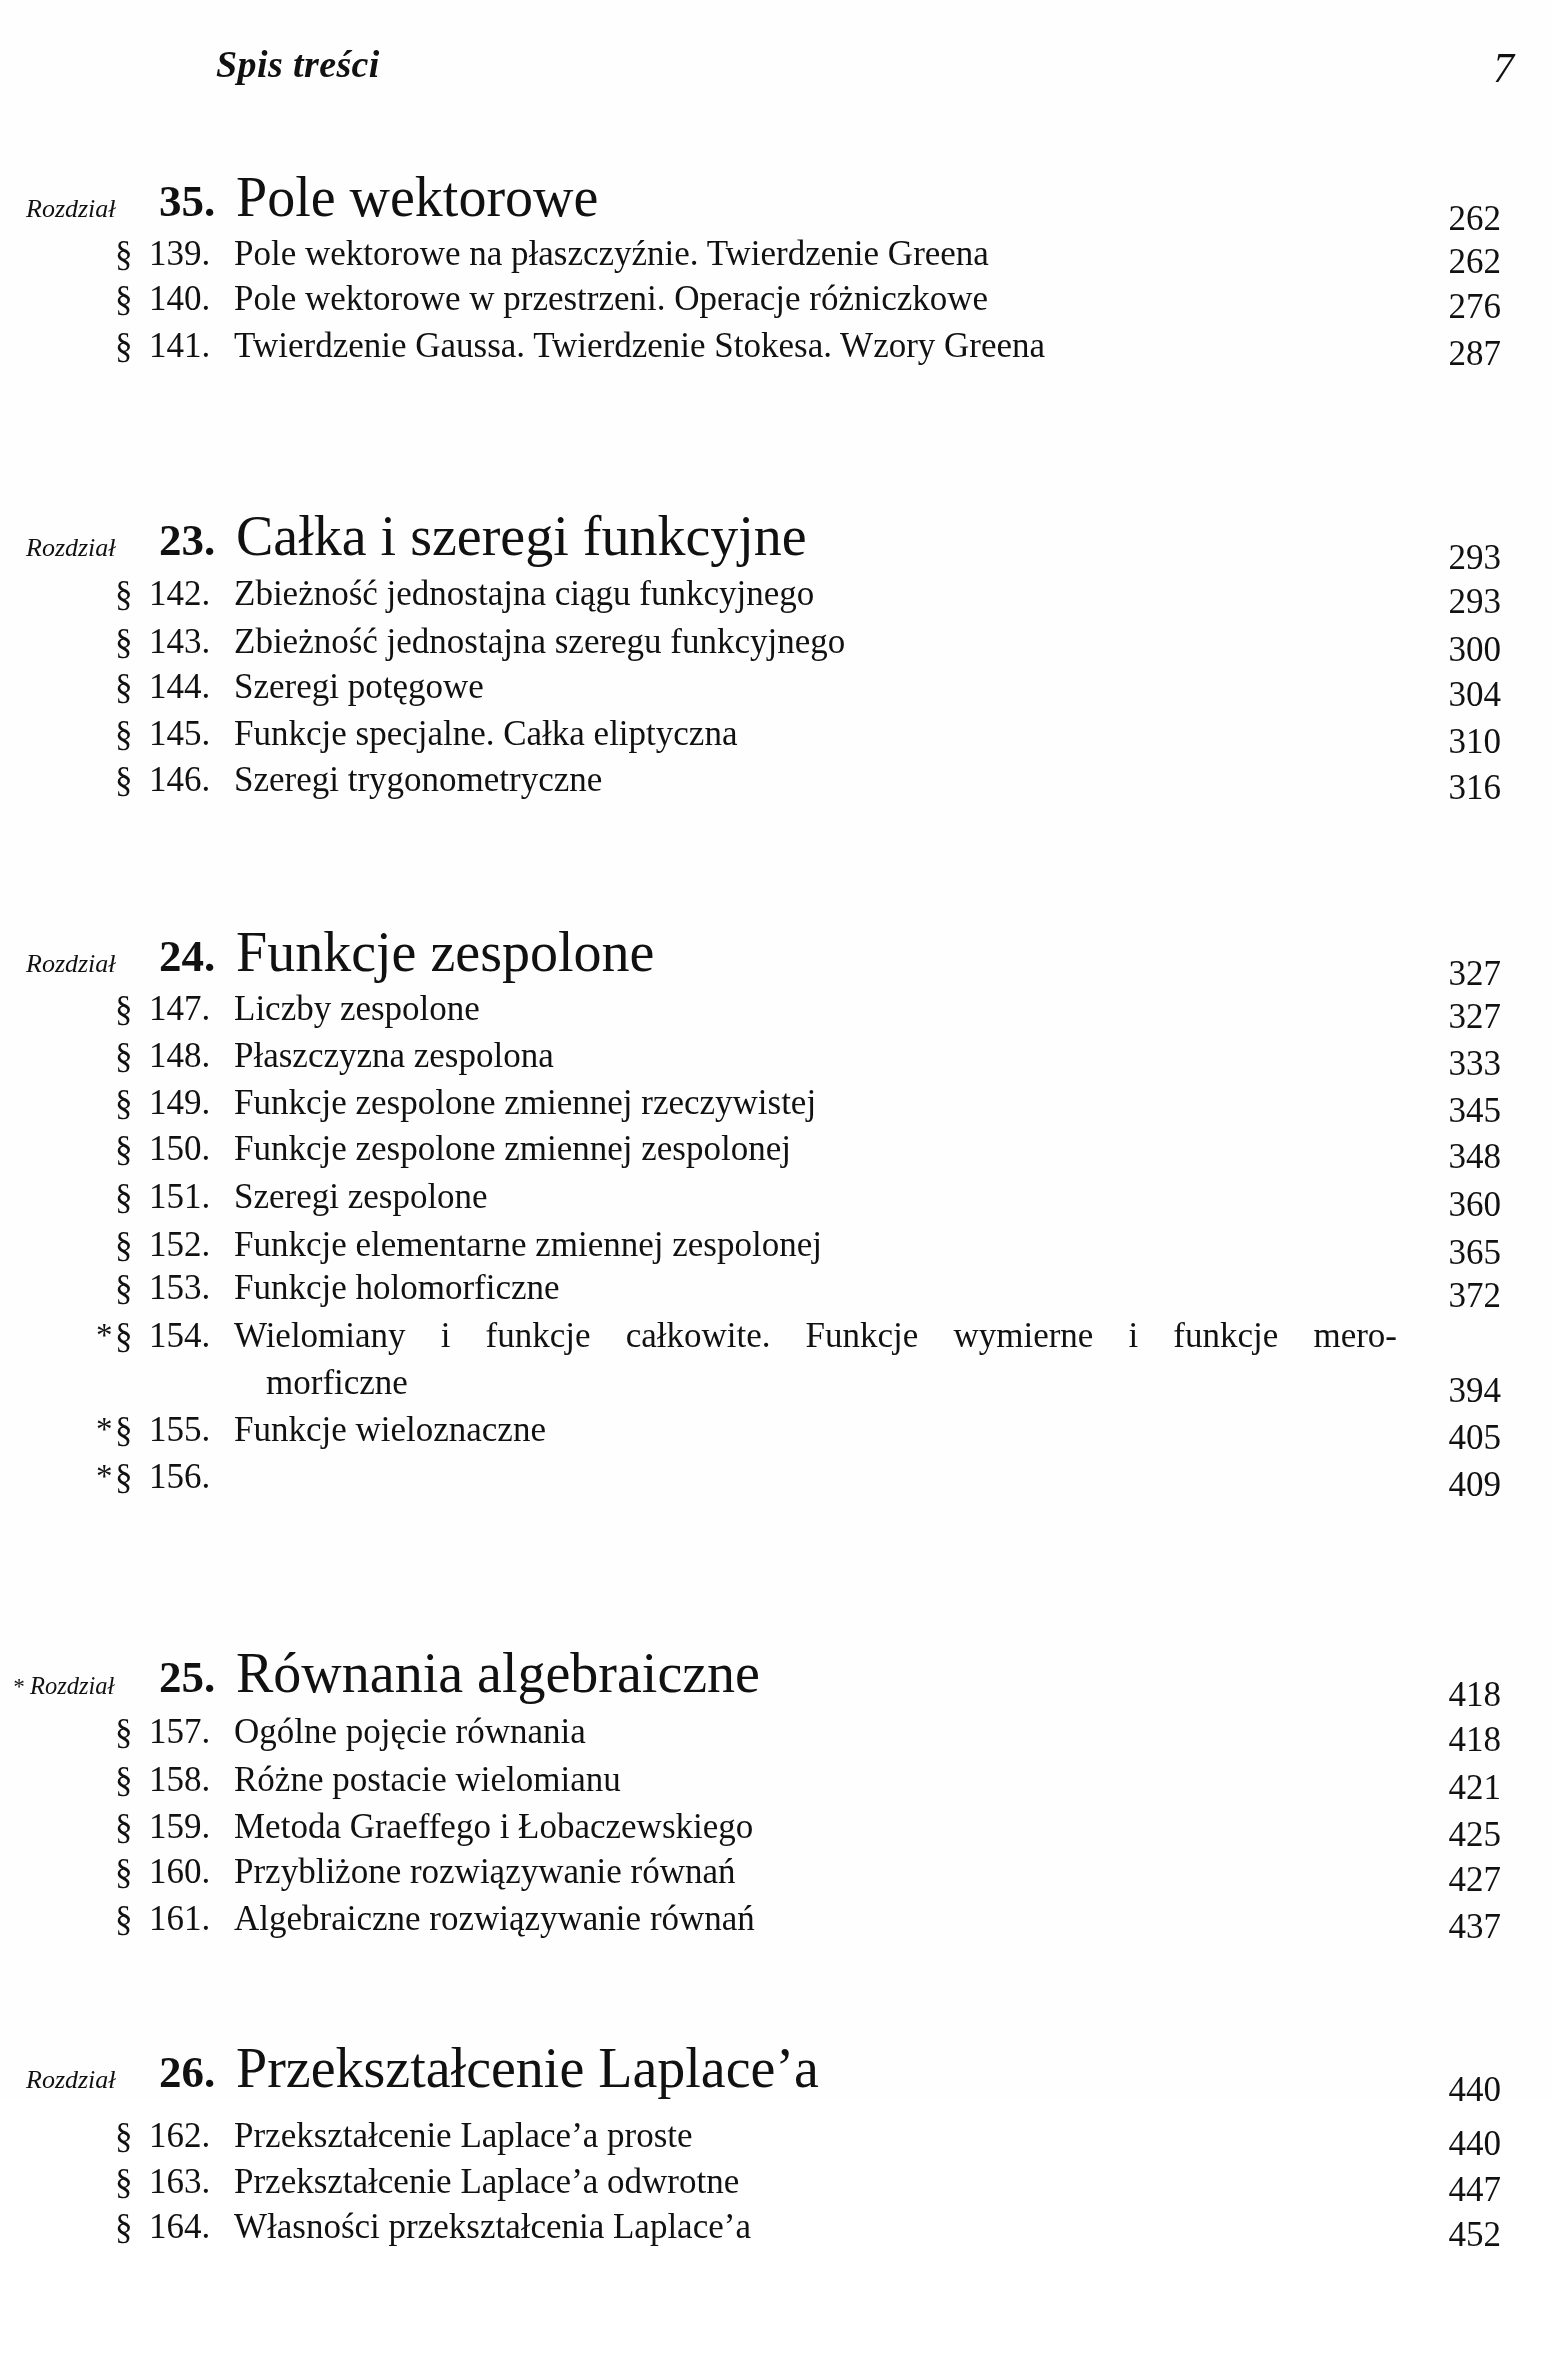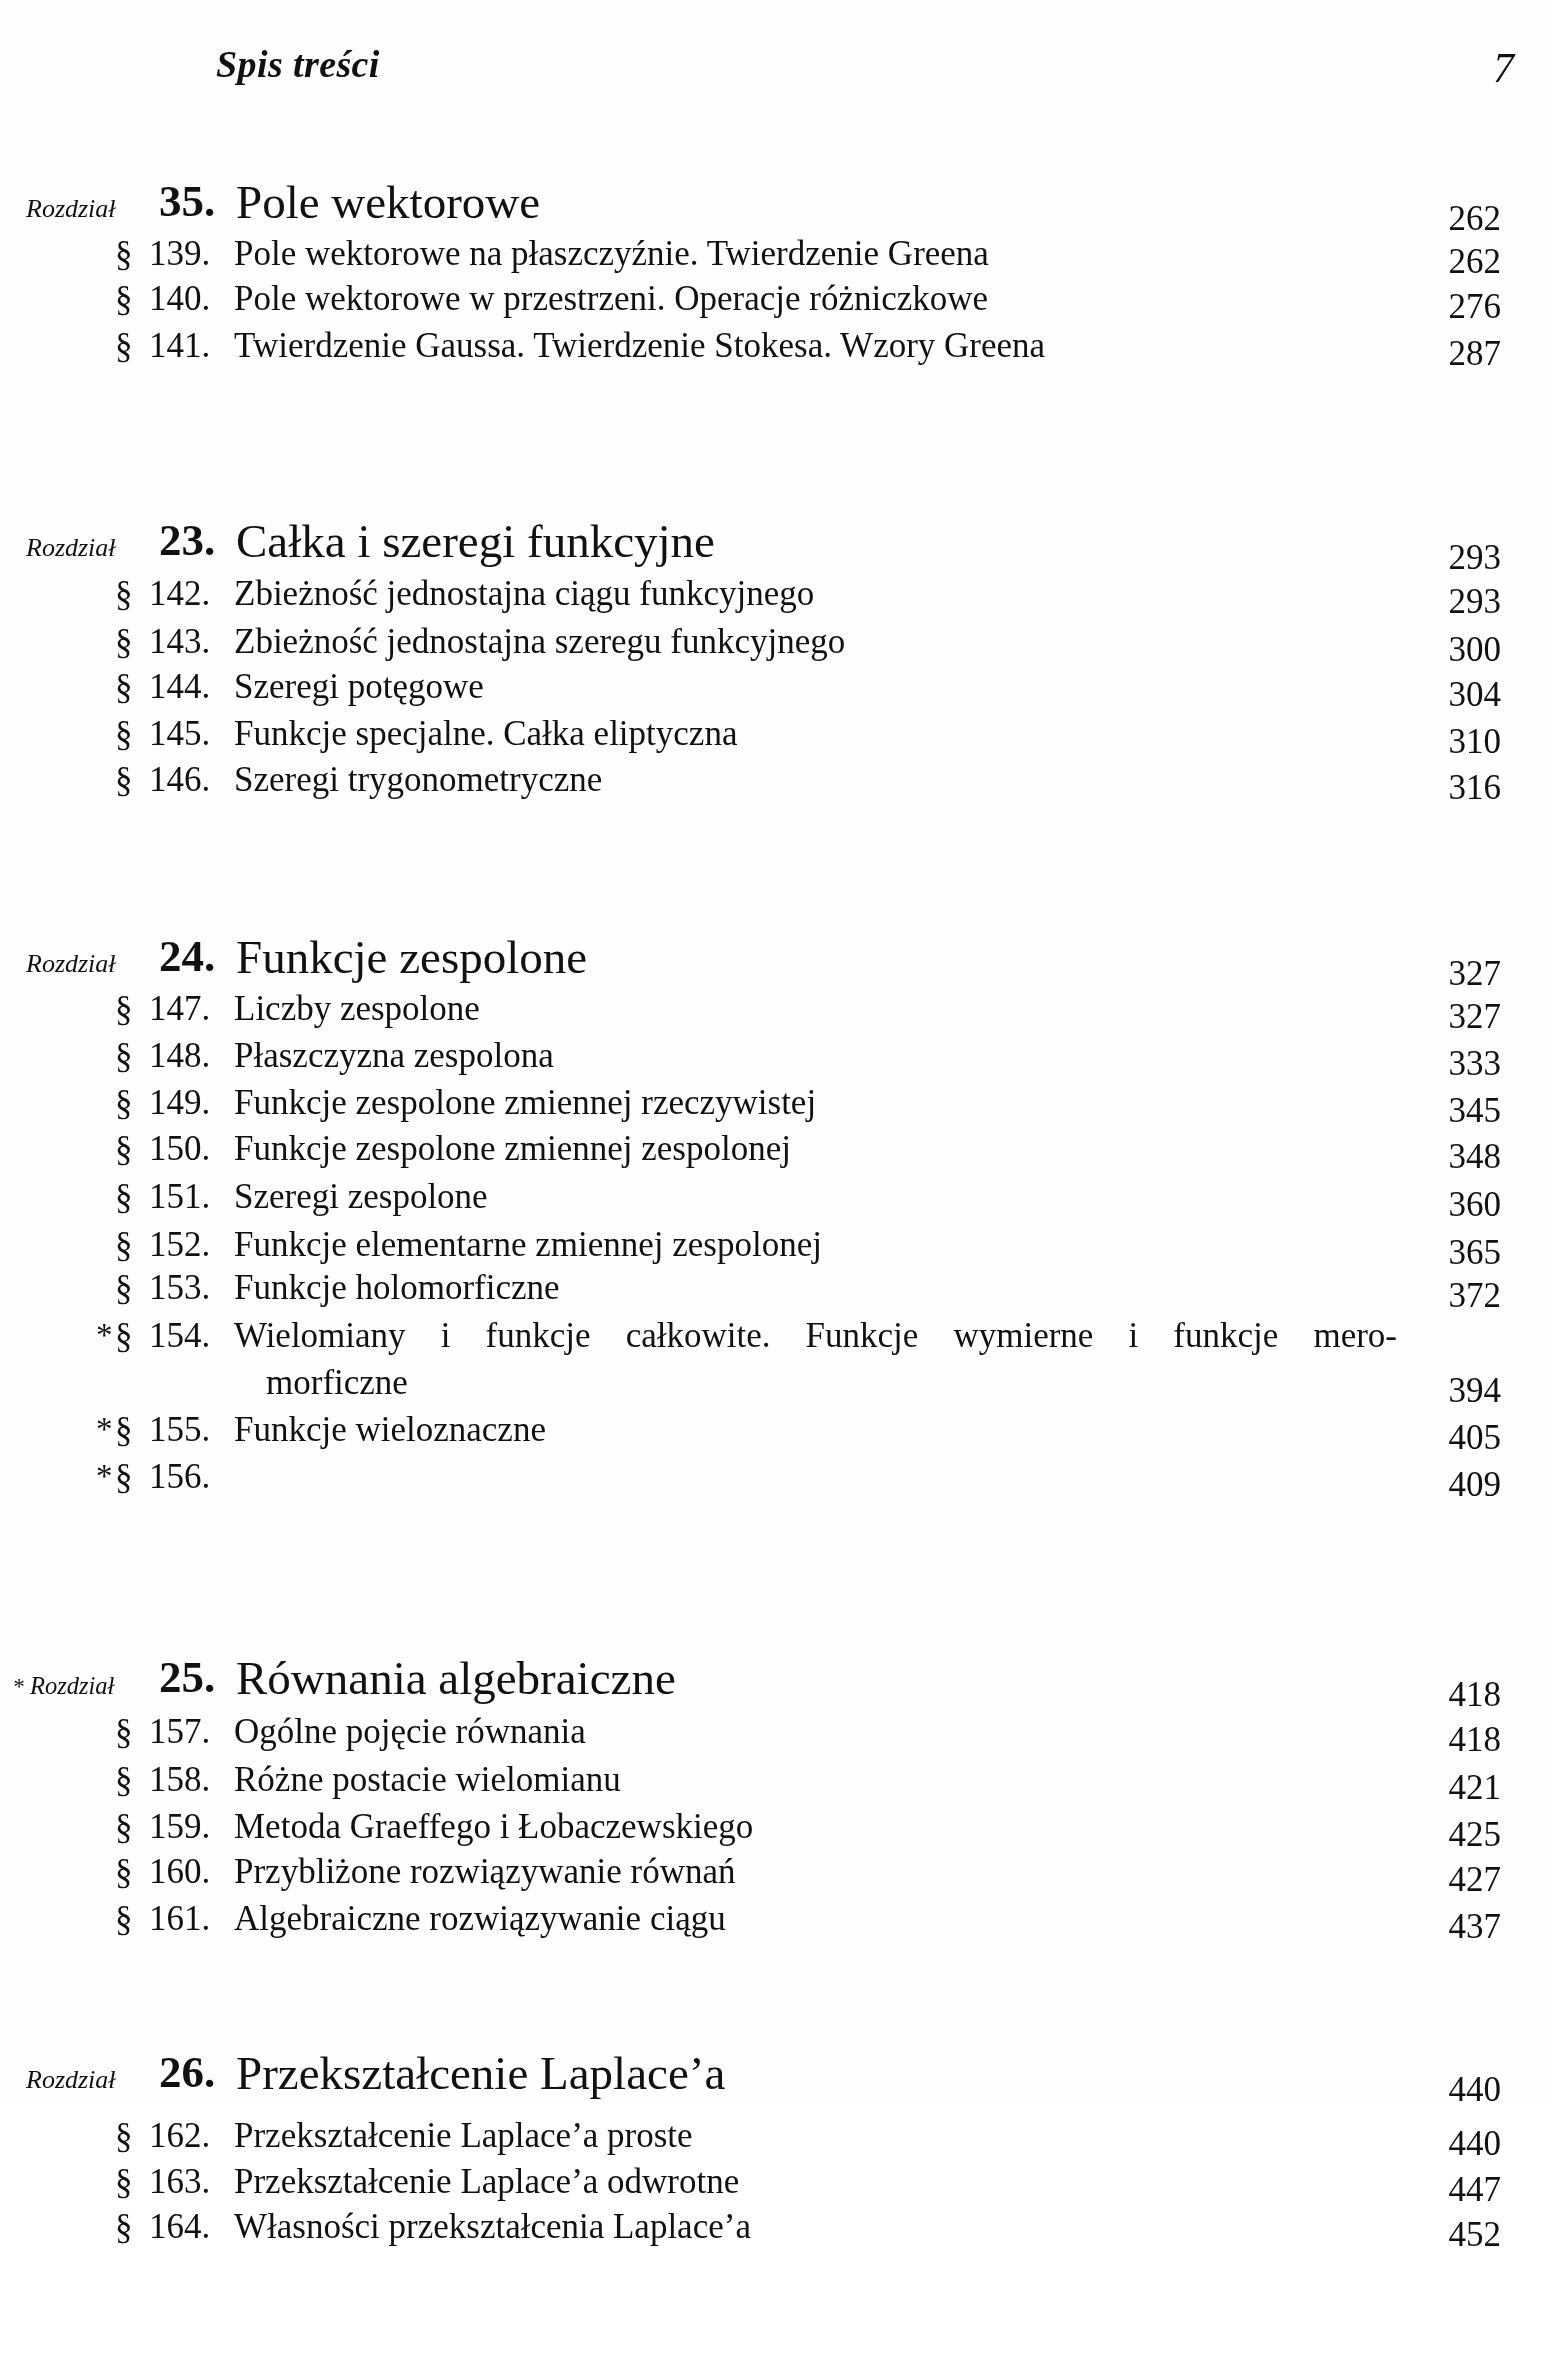--- a/index.html
+++ b/index.html
@@ -7,21 +7,21 @@
          font-family: "Liberation Serif", "DejaVu Serif", serif; color: #111; }
   .page { position: absolute; left: 0; top: 0; width: 1552px; height: 2099px; background: #fefefe; }
   .running-head { position: absolute; left: 216px; top: 42px; font-size: 38px; font-weight: bold; font-style: italic; letter-spacing: 0.4px; }
   .folio { position: absolute; right: 38px; top: 44px; font-size: 42px; font-style: italic; }
 
   .chapter { position: absolute; left: 0; width: 1552px; height: 61px; margin-top: 28px; }
   .ch-star { position: absolute; left: 12.2px; bottom: 10.5px; font-size: 23px; font-style: italic; }
   .ch-label { position: absolute; left: 26px; bottom: 10.5px; font-size: 26px; font-style: italic; }
   .ch-label.starred { left: 21px; font-size: 24.5px; }
   .ch-num { position: absolute; left: 159px; bottom: 7px; font-size: 45px; font-weight: bold; }
-  .ch-title { position: absolute; left: 236px; bottom: 5.2px; font-size: 47px; white-space: nowrap; }
+  .ch-title { position: absolute; left: 236px; bottom: 5.2px; font-size: 56px; white-space: nowrap; }
   .ch-page { position: absolute; right: 51px; bottom: -5.2px; font-size: 35px; }
 
   .section { position: absolute; left: 0; width: 1552px; height: 44px; }
   .sec-star { position: absolute; left: 96px; bottom: 5.2px; font-size: 33px; }
   .sec-sign { position: absolute; left: 115px; bottom: 3.5px; font-size: 35px; }
   .sec-num { position: absolute; left: 149px; bottom: 3.5px; font-size: 35px; }
   .sec-title { position: absolute; left: 234px; bottom: 3.5px; font-size: 35px; white-space: nowrap; }
   .sec-title.justified { width: 1163px; text-align: justify; text-align-last: justify; }
   .sec-page { position: absolute; right: 51px; bottom: -5.2px; font-size: 35px; }
   .cont { position: absolute; left: 234px; font-size: 35px; white-space: nowrap; margin-left: 32px; }
@@ -189,21 +189,21 @@
       </div>
       <div class="section" style="top: 1851px;">
         <span class="sec-sign">§</span>
         <span class="sec-num">160.</span>
         <span class="sec-title">Przybliżone rozwiązywanie równań</span>
         <span class="sec-page">427</span>
       </div>
       <div class="section" style="top: 1898px;">
         <span class="sec-sign">§</span>
         <span class="sec-num">161.</span>
-        <span class="sec-title">Algebraiczne rozwiązywanie ciągu</span>
+        <span class="sec-title">Algebraiczne rozwiązywanie równań</span>
         <span class="sec-page">437</span>
       </div>
       <div class="chapter" style="top: 2016px;">
         <span class="ch-label">Rozdział</span>
         <span class="ch-num">26.</span>
         <span class="ch-title">Przekształcenie Laplace’a</span>
         <span class="ch-page">440</span>
       </div>
       <div class="section" style="top: 2115px;">
         <span class="sec-sign">§</span>

